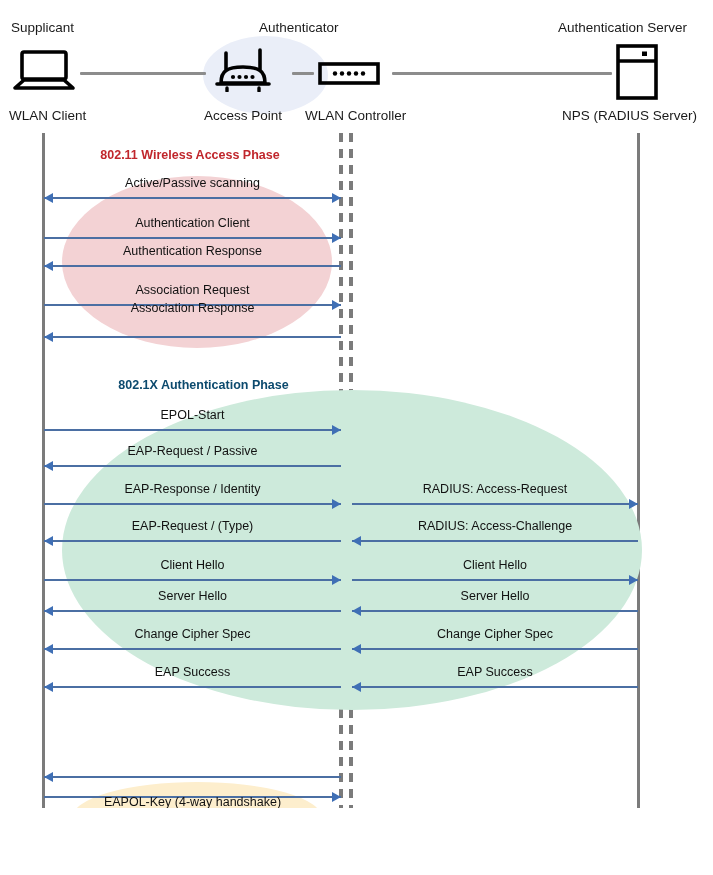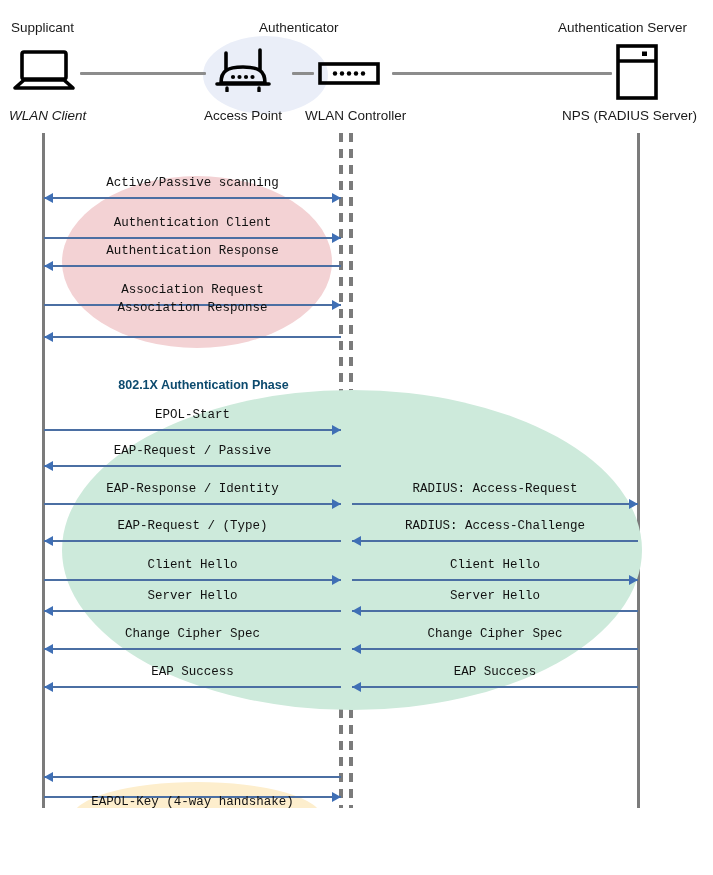--- a/index.html
+++ b/index.html
@@ -43,21 +43,20 @@
   .phase-label{
     position:absolute;font-size:12.5px;font-weight:600;text-align:center;
     white-space:nowrap;line-height:19px;
   }
   .phase-label.multiline{white-space:normal;}
 
   
   .msg-label{
     position:absolute;font-size:12.5px;color:#111;text-align:center;
     white-space:nowrap;
-    font-family:Liberation Mono, monospace;
   }
   .arrow-line{position:absolute;height:2px;background:#4b6fa3;}
   .head{position:absolute;width:0;height:0;}
   .head-r{
     border-top:5px solid transparent;border-bottom:5px solid transparent;
     border-left:9px solid #3f6fb5;
   }
   .head-l{
     border-top:5px solid transparent;border-bottom:5px solid transparent;
     border-right:9px solid #3f6fb5;
@@ -111,34 +110,35 @@
   </div>
 
   <div class="icon-wrap" style="left:615px;top:44px;">
     <svg width="46" height="56" viewBox="0 0 46 56">
       <rect x="3" y="2" width="38" height="52" fill="none" stroke="#000" stroke-width="3.6"></rect>
       <path d="M3 17 L41 17" stroke="#000" stroke-width="3.6"></path>
       <rect x="27" y="7.5" width="5" height="4.5" fill="#000"></rect>
     </svg>
   </div>
 
-  <div class="actor-sub" style="left:9px;top:108px;font-style:italic;">WLAN Client</div>
+  <div class="actor-sub" style="left:9px;top:108px;">WLAN Client</div>
   <div class="actor-sub" style="left:204px;top:108px;">Access Point</div>
   <div class="actor-sub" style="left:305px;top:108px;">WLAN Controller</div>
   <div class="actor-sub" style="left:562px;top:108px;">NPS (RADIUS Server)</div>
 
   <div class="lifeline" style="left:42px;top:133px;height:722px;"></div>
   <div class="lifeline-dash" style="left:339px;top:133px;height:722px;"></div>
   <div class="lifeline-dash" style="left:349px;top:133px;height:722px;"></div>
   <div class="lifeline" style="left:637px;top:133px;height:722px;"></div>
 
   <div class="blob blob-pink" style="left:62px;top:176px;width:270px;height:172px;"></div>
   <div class="blob blob-green" style="left:62px;top:390px;width:580px;height:320px;"></div>
   <div class="blob blob-yellow" style="left:72px;top:782px;width:250px;height:72px;"></div>
 
+  <div class="phase-label" style="left:85px;top:146px;width:210px;color:#c0262c;">802.11 Wireless Access Phase</div>
 
   <div class="phase-label" style="left:96px;top:376px;width:215px;color:#0c4a6e;">802.1X Authentication Phase</div>
 
 
   <div id="arrows">
       <div>
         <div class="arrow-line" style="left: 44px; top: 197px; width: 297px;"></div>
         <div class="head head-r" style="left: 332px; top: 193px;"></div>
         <div class="head head-l" style="left: 44px; top: 193px;"></div>
         <div class="msg-label" style="left: 44px; width: 297px; top: 176px;">Active/Passive scanning</div>

